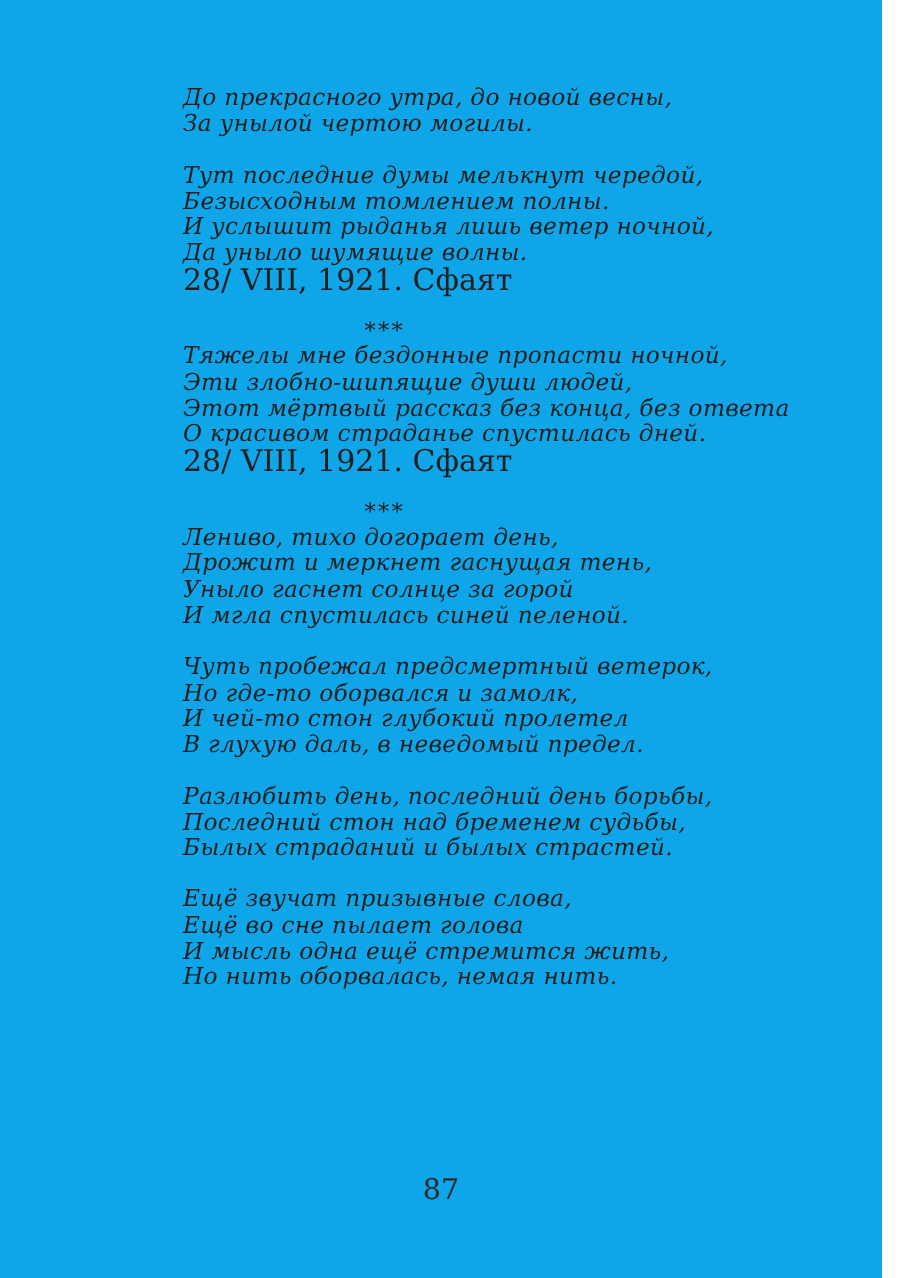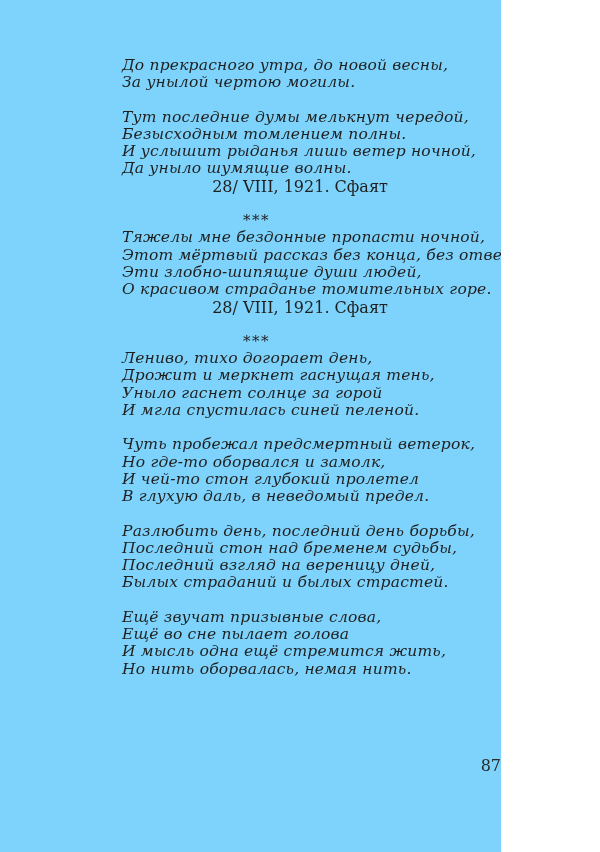--- a/index.html
+++ b/index.html
@@ -2,23 +2,23 @@
 <html><head>
 <meta charset="utf-8">
 <style>
   html, body {
     margin: 0;
     padding: 0;
     background: #ffffff;
   }
   .page {
     position: relative;
-    width: 501px;
+    width: 588px;
     height: 852px;
-    background: #7dd3fc;
+    background: #0ea5e9;
     overflow: hidden;
     font-family: "DejaVu Serif", serif;
     color: #1f1f1f;
   }
   .content {
     position: absolute;
     left: 122px;
     top: 57px;
     width: 366px;
   }
@@ -27,43 +27,43 @@
   }
   .poem-line {
     font-style: italic;
     font-size: 15.5px;
     line-height: 17.3px;
     white-space: nowrap;
     letter-spacing: 0.2px;
   }
   .date-line {
     font-style: normal;
-    font-size: 16px;
+    font-size: 20px;
     line-height: 17.3px;
-    text-align: center;
+    text-align: left;
     padding-right: 10px;
     margin: -17px 0 17px 0;
     white-space: nowrap;
   }
   .separator-line {
     font-style: normal;
     font-size: 15px;
     line-height: 17.3px;
     padding-left: 121px;
     letter-spacing: 1.5px;
     margin: 0;
   }
   .page-number {
     position: absolute;
-    top: 756px;
+    top: 782px;
     left: 0;
     width: 100%;
-    text-align: right;
+    text-align: center;
     font-style: normal;
-    font-size: 16px;
+    font-size: 19px;
     color: #2a2a2a;
   }
 </style>
 </head>
 <body>
 
 <div class="page">
   <div class="content" id="poem-content">
       <div class="stanza">
         <div class="poem-line">До прекрасного утра, до новой весны,</div>
@@ -72,42 +72,41 @@
       <div class="stanza">
         <div class="poem-line">Тут последние думы мелькнут чередой,</div>
         <div class="poem-line">Безысходным томлением полны.</div>
         <div class="poem-line">И услышит рыданья лишь ветер ночной,</div>
         <div class="poem-line">Да уныло шумящие волны.</div>
       </div>
       <div class="date-line">28/ VIII, 1921. Сфаят</div>
       <div class="separator-line">***</div>
       <div class="stanza">
         <div class="poem-line">Тяжелы мне бездонные пропасти ночной,</div>
+        <div class="poem-line">Эти злобно-шипящие души людей,</div>
         <div class="poem-line">Этот мёртвый рассказ без конца, без ответа</div>
-        <div class="poem-line">Эти злобно-шипящие души людей,</div>
-        <div class="poem-line">О красивом страданье томительных горе.</div>
+        <div class="poem-line">О красивом страданье спустилась дней.</div>
       </div>
       <div class="date-line">28/ VIII, 1921. Сфаят</div>
       <div class="separator-line">***</div>
       <div class="stanza">
         <div class="poem-line">Лениво, тихо догорает день,</div>
         <div class="poem-line">Дрожит и меркнет гаснущая тень,</div>
         <div class="poem-line">Уныло гаснет солнце за горой</div>
         <div class="poem-line">И мгла спустилась синей пеленой.</div>
       </div>
       <div class="stanza">
         <div class="poem-line">Чуть пробежал предсмертный ветерок,</div>
         <div class="poem-line">Но где-то оборвался и замолк,</div>
         <div class="poem-line">И чей-то стон глубокий пролетел</div>
         <div class="poem-line">В глухую даль, в неведомый предел.</div>
       </div>
       <div class="stanza">
         <div class="poem-line">Разлюбить день, последний день борьбы,</div>
         <div class="poem-line">Последний стон над бременем судьбы,</div>
-        <div class="poem-line">Последний взгляд на вереницу дней,</div>
         <div class="poem-line">Былых страданий и былых страстей.</div>
       </div>
       <div class="stanza">
         <div class="poem-line">Ещё звучат призывные слова,</div>
         <div class="poem-line">Ещё во сне пылает голова</div>
         <div class="poem-line">И мысль одна ещё стремится жить,</div>
         <div class="poem-line">Но нить оборвалась, немая нить.</div>
       </div>
     </div>
   <div class="page-number">87</div>

